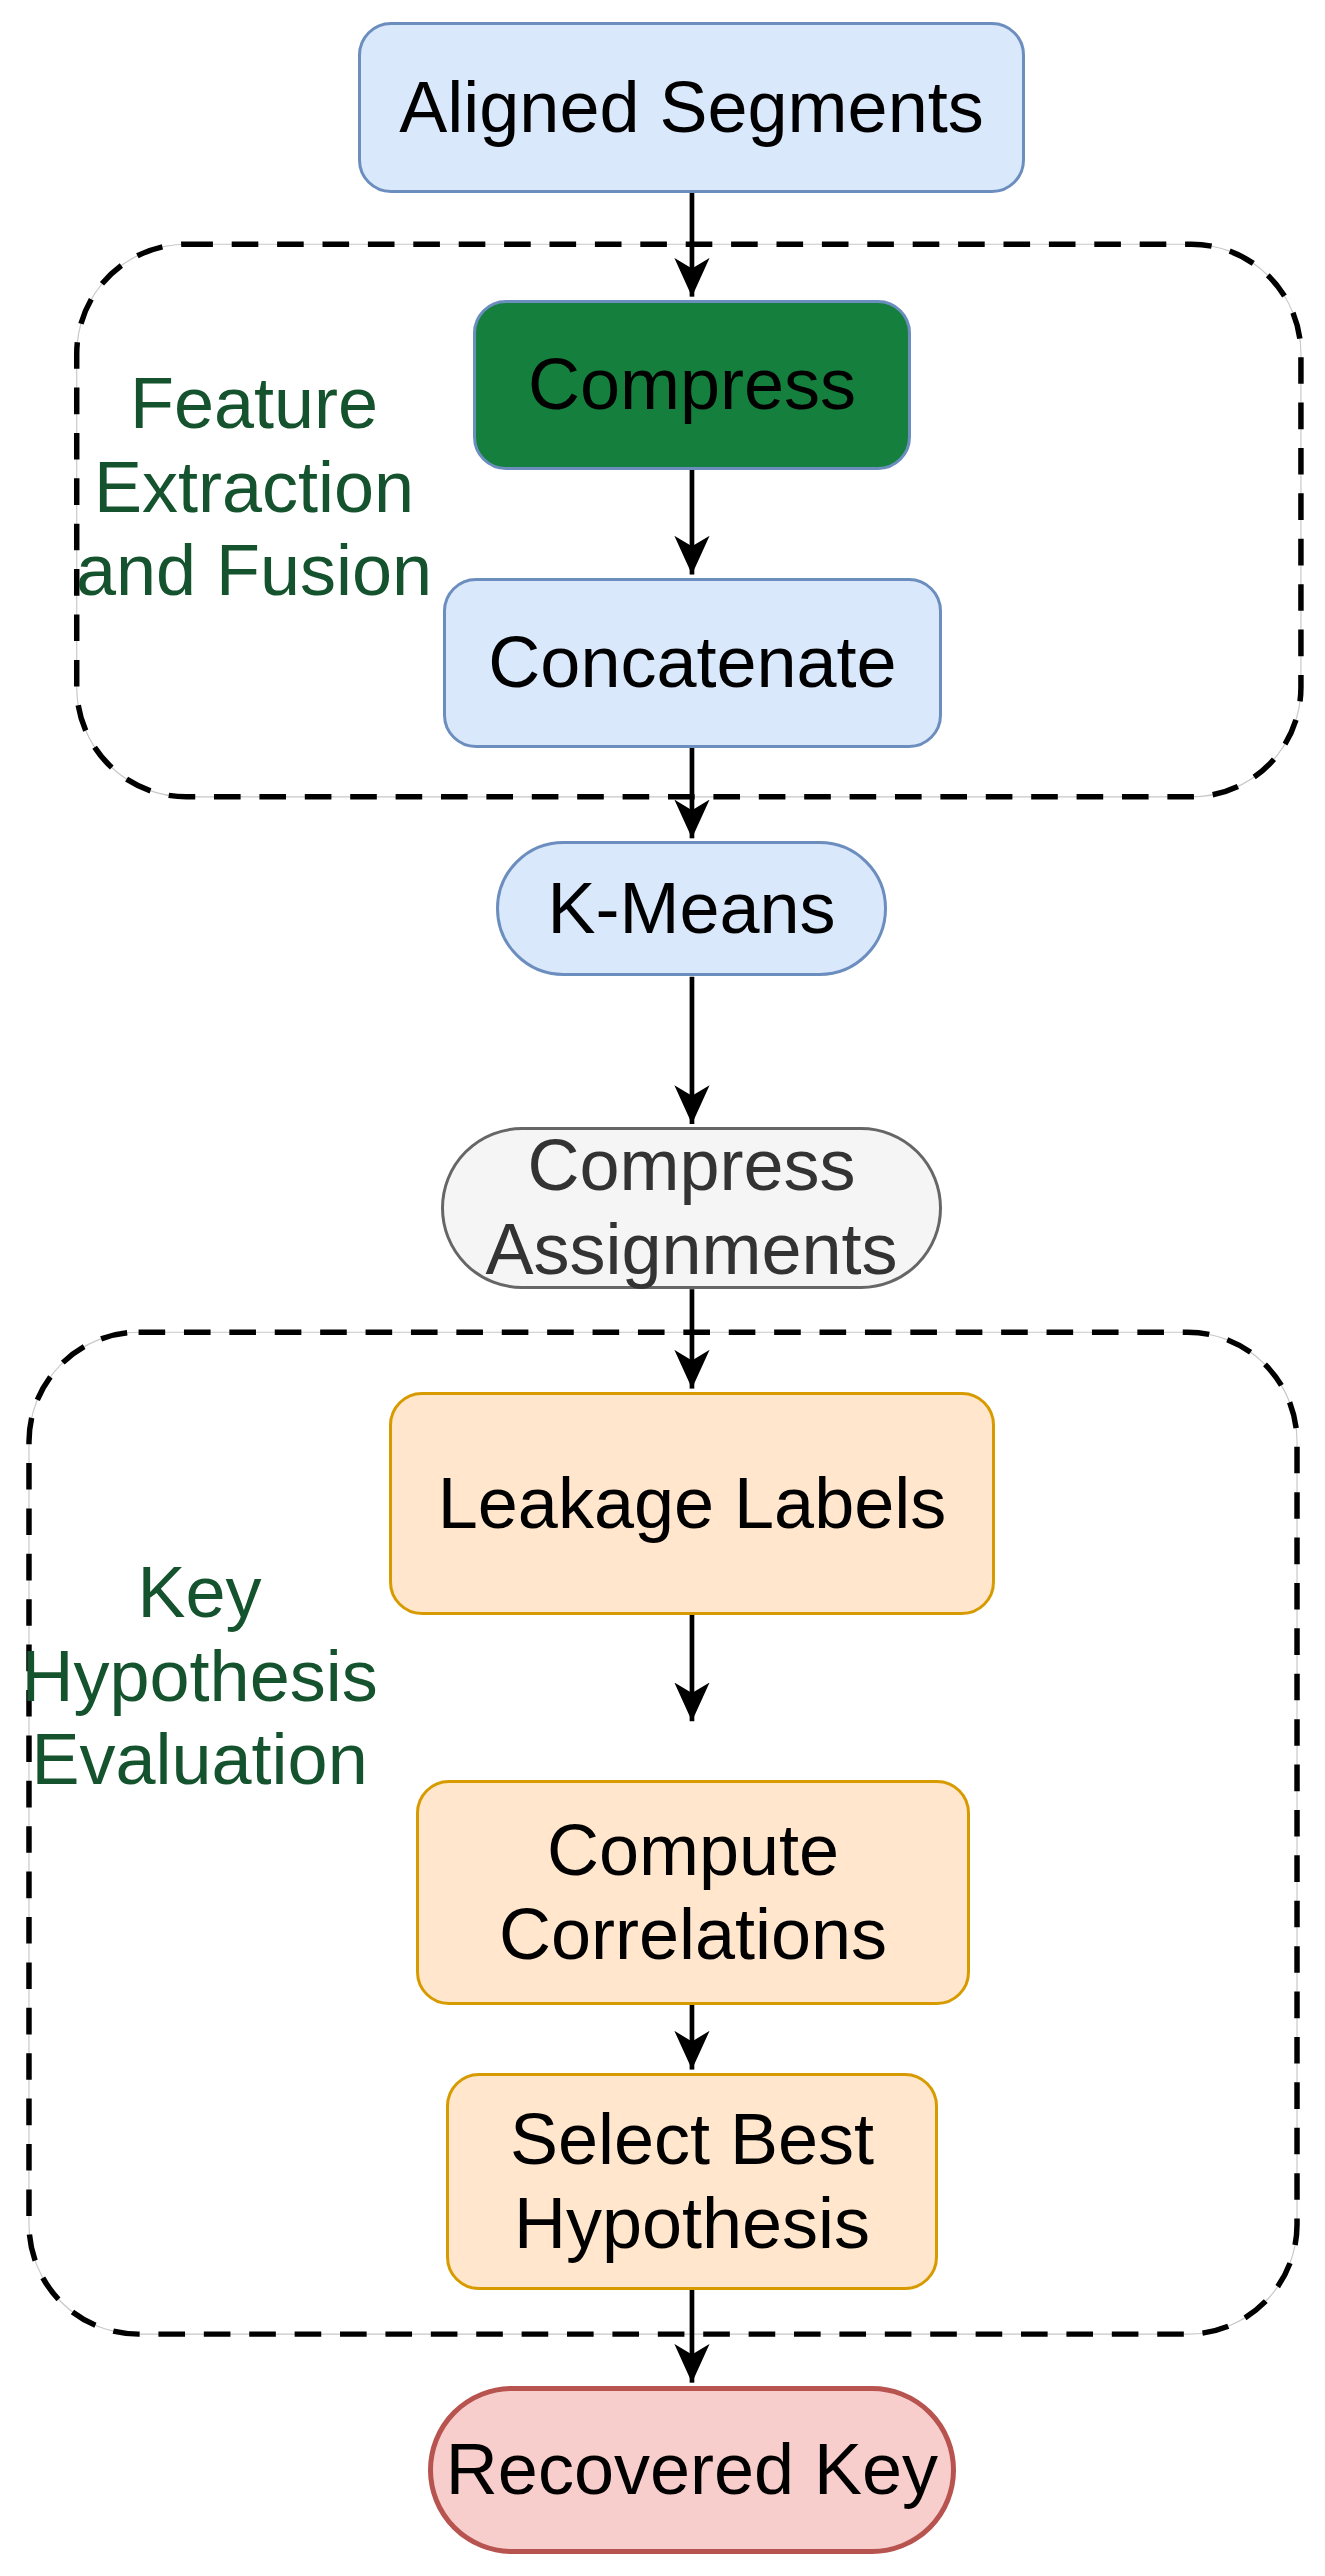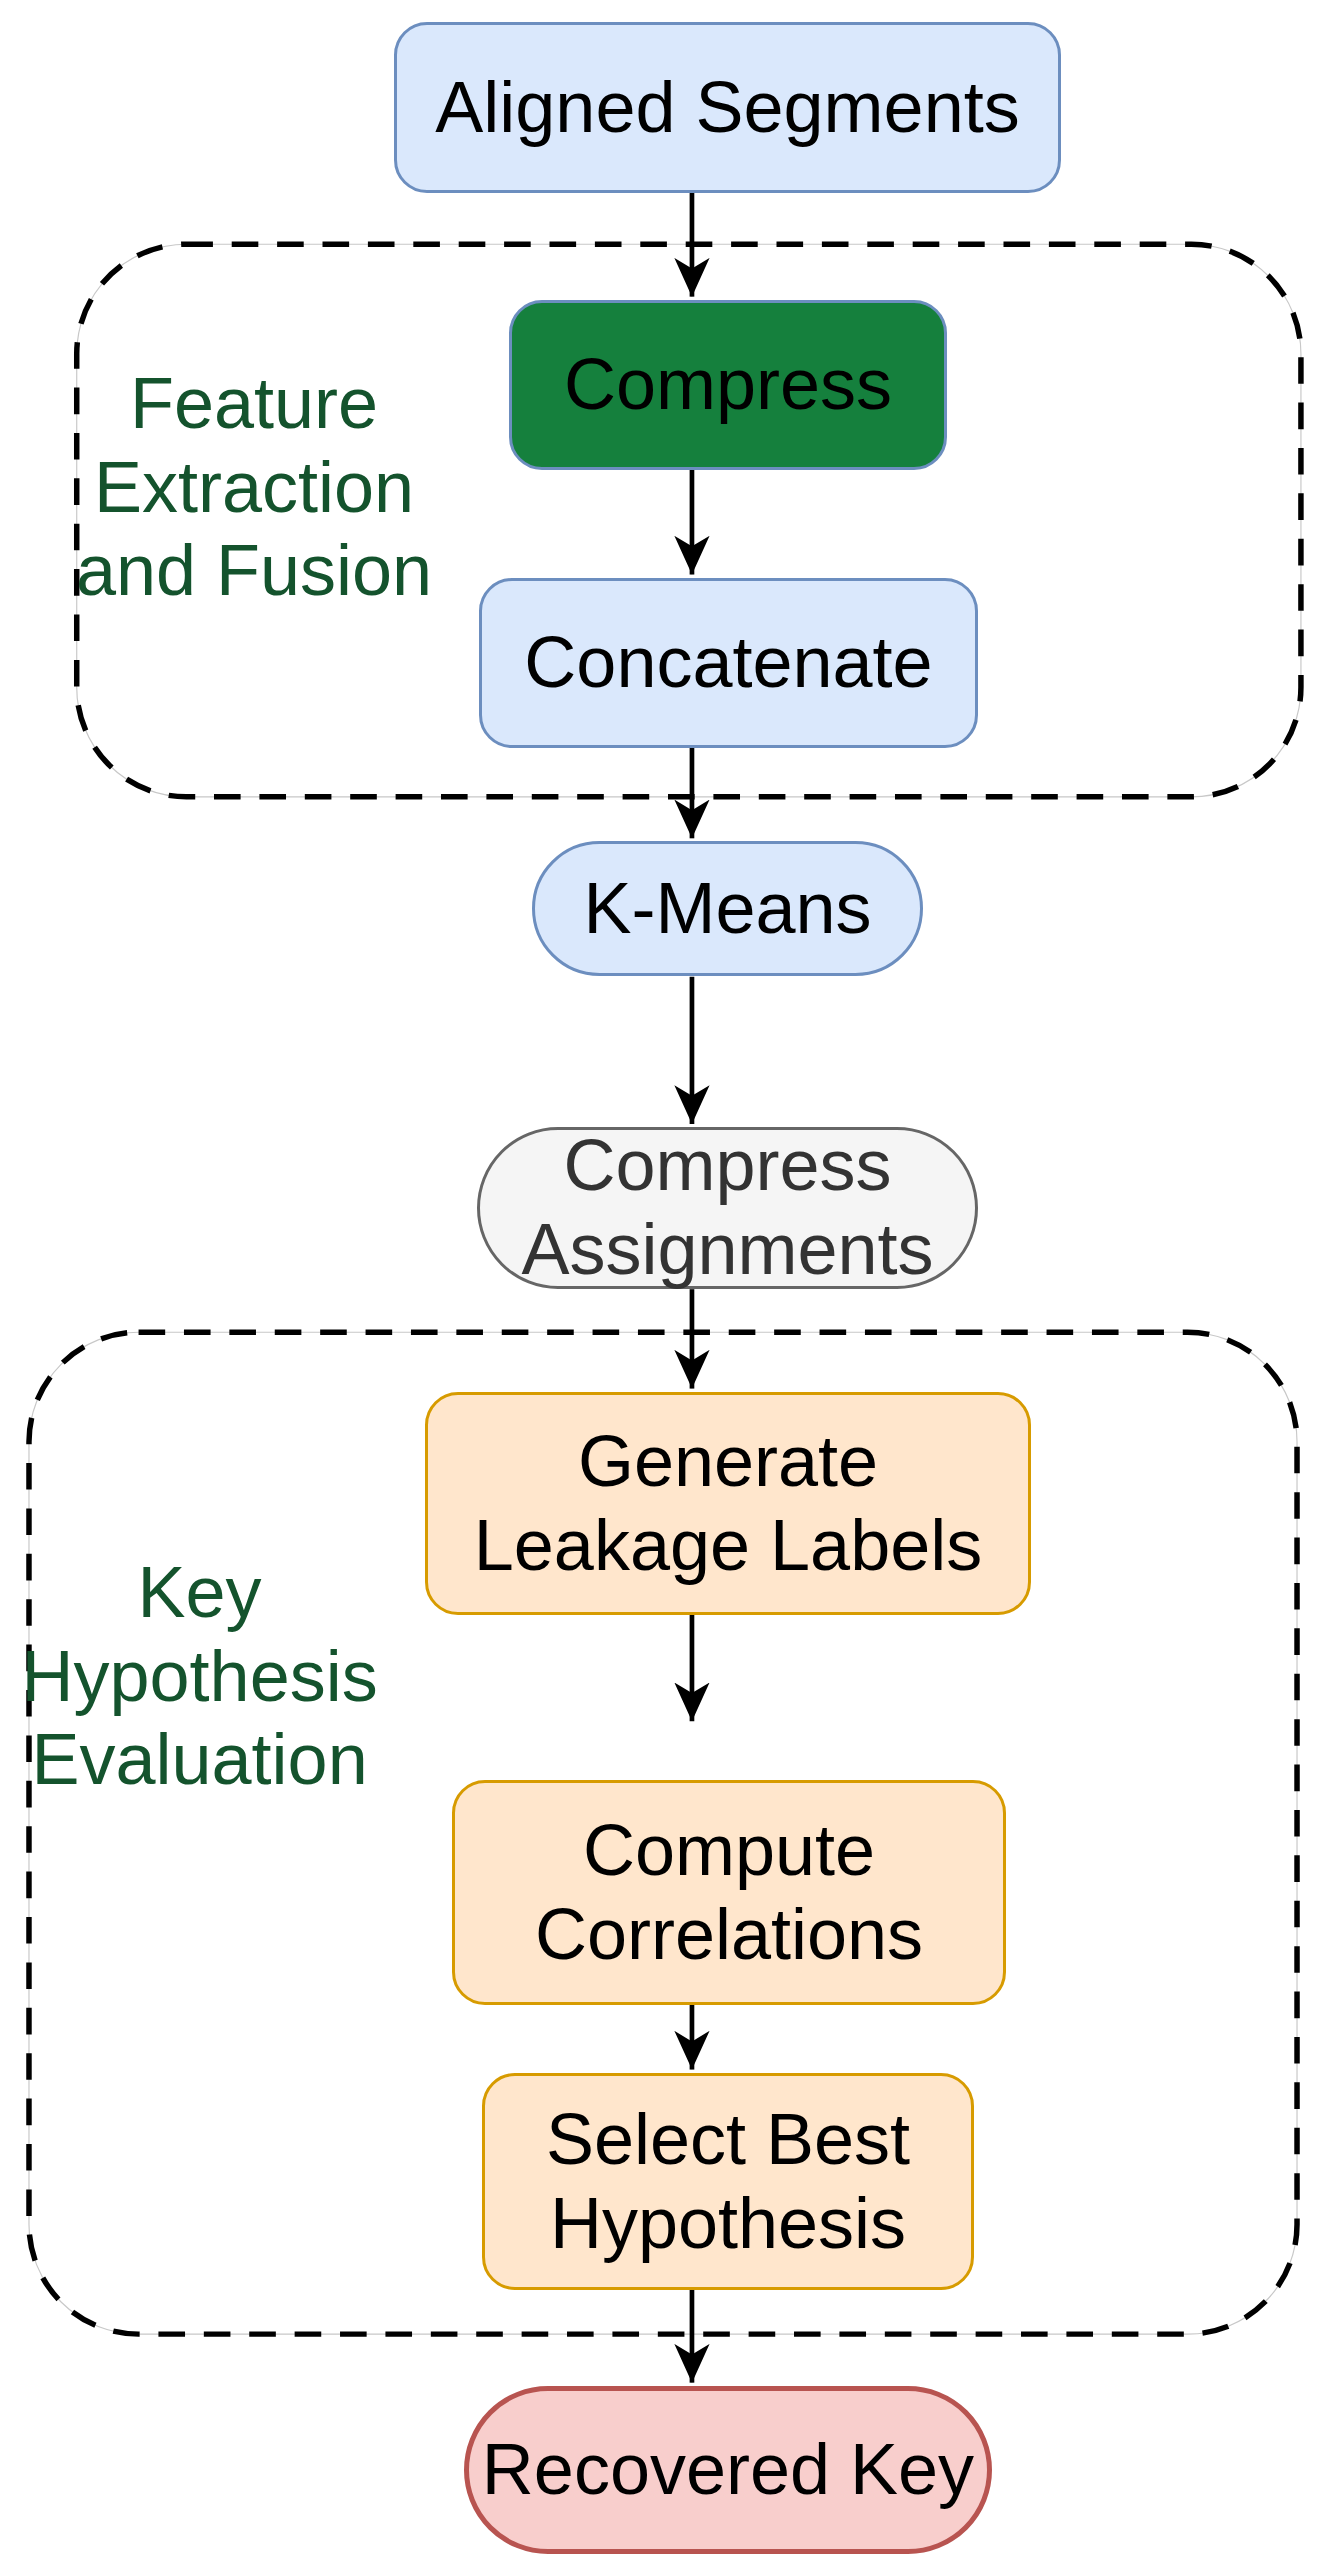--- a/index.html
+++ b/index.html
@@ -31,21 +31,20 @@
     flex-direction: column;
     align-items: center;
     justify-content: center;
     text-align: center;
     font-size: 72px;
     line-height: 1.16;
     border-style: solid;
     border-width: 3.9px;
     border-radius: 33px;
     white-space: nowrap;
-    margin-left: 36px;
   }
   .stadium { border-radius: 782px; text-align: center; }
   .thick   { border-width: 5.5px; }
   .group-label {
     position: absolute;
     display: flex;
     flex-direction: column;
     text-align: center;
     font-size: 72px;
     line-height: 1.16;
@@ -104,21 +103,20 @@
   <div class="node stadium" style="left: 496px; top: 841px; width: 391px; height: 135px; background: rgb(218, 232, 252); border-color: rgb(108, 142, 191); color: rgb(0, 0, 0);">
     <span class="ln">K-Means</span>
   </div>
 
   <div class="node stadium" style="left: 441px; top: 1127px; width: 501px; height: 162px; background: rgb(245, 245, 245); border-color: rgb(102, 102, 102); color: rgb(51, 51, 51);">
     <span class="ln">Compress</span>
     <span class="ln">Assignments</span>
   </div>
 
   <div class="node" style="left: 389px; top: 1392px; width: 606px; height: 223px; background: rgb(255, 230, 204); border-color: rgb(215, 155, 0); color: rgb(0, 0, 0);">
-    <span class="ln">Generate</span>
     <span class="ln">Leakage Labels</span>
   </div>
 
   <div class="node" style="left: 416px; top: 1780px; width: 554px; height: 225px; background: rgb(255, 230, 204); border-color: rgb(215, 155, 0); color: rgb(0, 0, 0);">
     <span class="ln">Compute</span>
     <span class="ln">Correlations</span>
   </div>
 
   <div class="node" style="left: 446px; top: 2073px; width: 492px; height: 217px; background: rgb(255, 230, 204); border-color: rgb(215, 155, 0); color: rgb(0, 0, 0);">
     <span class="ln">Select Best</span>

